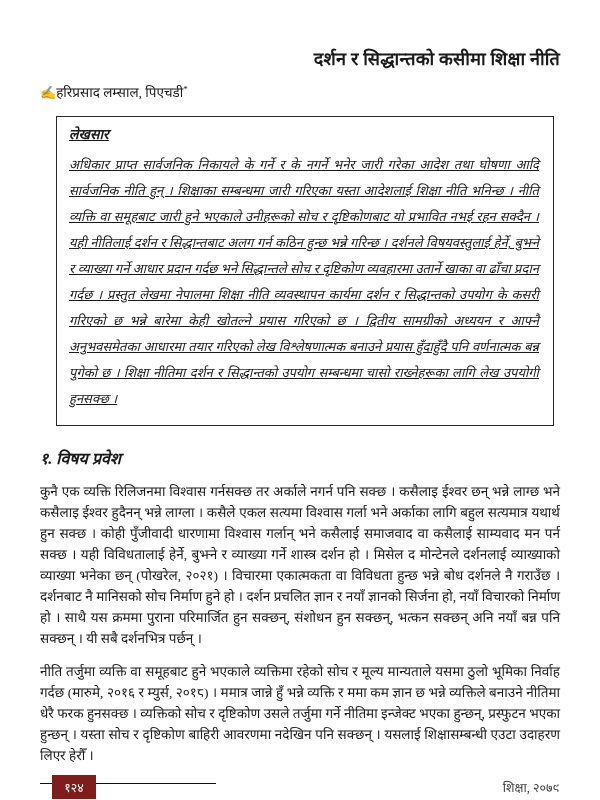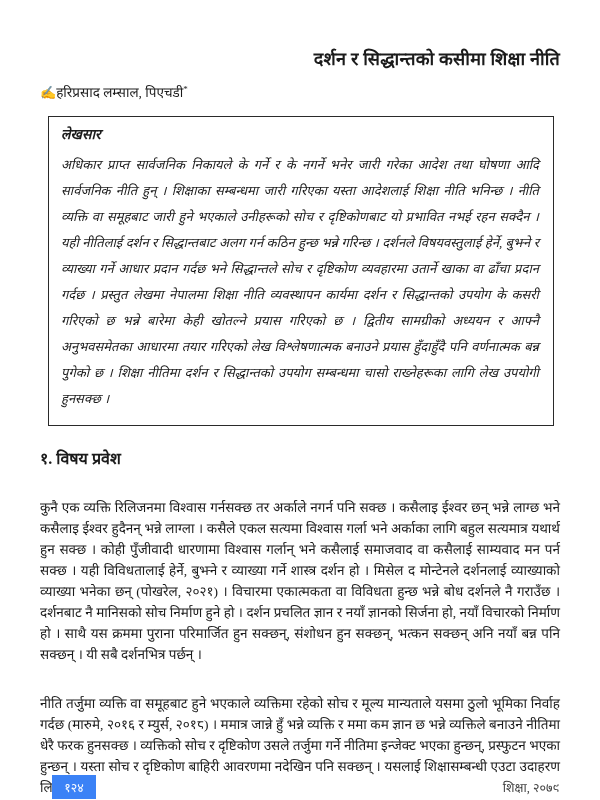--- a/index.html
+++ b/index.html
@@ -27,43 +27,45 @@
   }
   .author-line {
     margin-top: 13px;
     text-align: left;
     font-size: 13.5px;
     padding-right: 10px;
   }
   .author-mark { font-size: 13px; }
   .author-note-sup { font-size: 9px; vertical-align: super; }
   .abstract-box {
-    margin: 15px 6px 0 8px;
+    margin: 15px 6px 0 16px;
     border: 1.2px solid #2a2a2a;
     padding: 7px 14px 13px 12px;
+    text-decoration: underline;
   }
   .abstract-heading {
     font-weight: bold;
     font-style: italic;
     font-size: 14px;
     margin-bottom: 9px;
   }
   .abstract-body {
     font-style: italic;
     font-size: 13px;
     line-height: 26px;
     text-align: justify;
   }
   .section-heading {
     margin-top: 21px;
     font-size: 16px;
     font-weight: bold;
+    font-style: italic;
   }
   .para {
-    margin-top: 28px;
+    margin-top: 12px;
     font-size: 13.5px;
     line-height: 21px;
     text-align: justify;
   }
   .footnote-rule {
     margin-top: 17px;
     width: 176px;
     border-top: 1.6px solid #111;
   }
   .footer-pageno {
@@ -102,16 +104,16 @@
 
     <div class="para">कुनै एक व्यक्ति रिलिजनमा विश्वास गर्नसक्छ तर अर्काले नगर्न पनि सक्छ । कसैलाइ ईश्वर छन् भन्ने लाग्छ भने कसैलाइ ईश्वर हुदैनन् भन्ने लाग्ला । कसैले एकल सत्यमा विश्वास गर्ला भने अर्काका लागि बहुल सत्यमात्र यथार्थ हुन सक्छ । कोही पुँजीवादी धारणामा विश्वास गर्लान् भने कसैलाई समाजवाद वा कसैलाई साम्यवाद मन पर्न सक्छ । यही विविधतालाई हेर्ने, बुझ्ने र व्याख्या गर्ने शास्त्र दर्शन हो । मिसेल द मोन्टेनले दर्शनलाई व्याख्याको व्याख्या भनेका छन् (पोखरेल, २०२१) । विचारमा एकात्मकता वा विविधता हुन्छ भन्ने बोध दर्शनले नै गराउँछ । दर्शनबाट नै मानिसको सोच निर्माण हुने हो । दर्शन प्रचलित ज्ञान र नयाँ ज्ञानको सिर्जना हो, नयाँ विचारको निर्माण हो । साथै यस क्रममा पुराना परिमार्जित हुन सक्छन्, संशोधन हुन सक्छन्, भत्कन सक्छन् अनि नयाँ बन्न पनि सक्छन् । यी सबै दर्शनभित्र पर्छन् ।</div>
 
     <div class="para">नीति तर्जुमा व्यक्ति वा समूहबाट हुने भएकाले व्यक्तिमा रहेको सोच र मूल्य मान्यताले यसमा ठुलो भूमिका निर्वाह गर्दछ (मारुमे, २०१६ र म्युर्स, २०१८) ।  ममात्र जान्ने हुँ भन्ने व्यक्ति र ममा कम ज्ञान छ भन्ने व्यक्तिले बनाउने नीतिमा धेरै फरक हुनसक्छ । व्यक्तिको सोच र दृष्टिकोण उसले तर्जुमा गर्ने नीतिमा इन्जेक्ट भएका हुन्छन्, प्रस्फुटन भएका हुन्छन् । यस्ता सोच र दृष्टिकोण बाहिरी आवरणमा नदेखिन पनि सक्छन् । यसलाई शिक्षासम्बन्धी एउटा उदाहरण लिएर हेरौँ ।</div>
 
 
     <div class="footnote-rule"></div>
 
   </div>
 
-  <div class="footer-pageno" style="background: #3b82f6;">१२४</div>
+  <div class="footer-pageno" style="background: #7f1d1d;">१२४</div>
 
   <div class="footer-journal">शिक्षा, २०७९</div>
 </div>
 
 </body></html>

